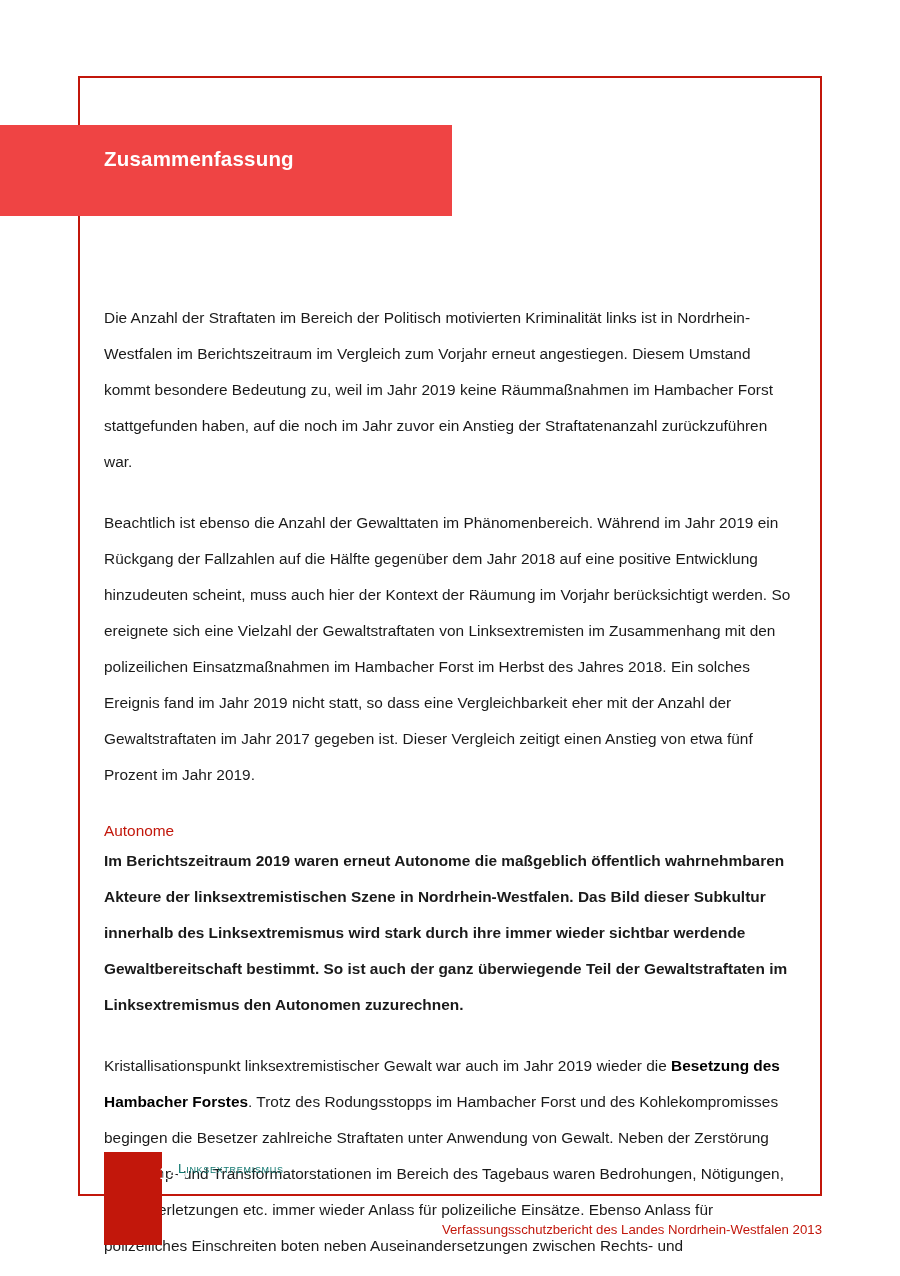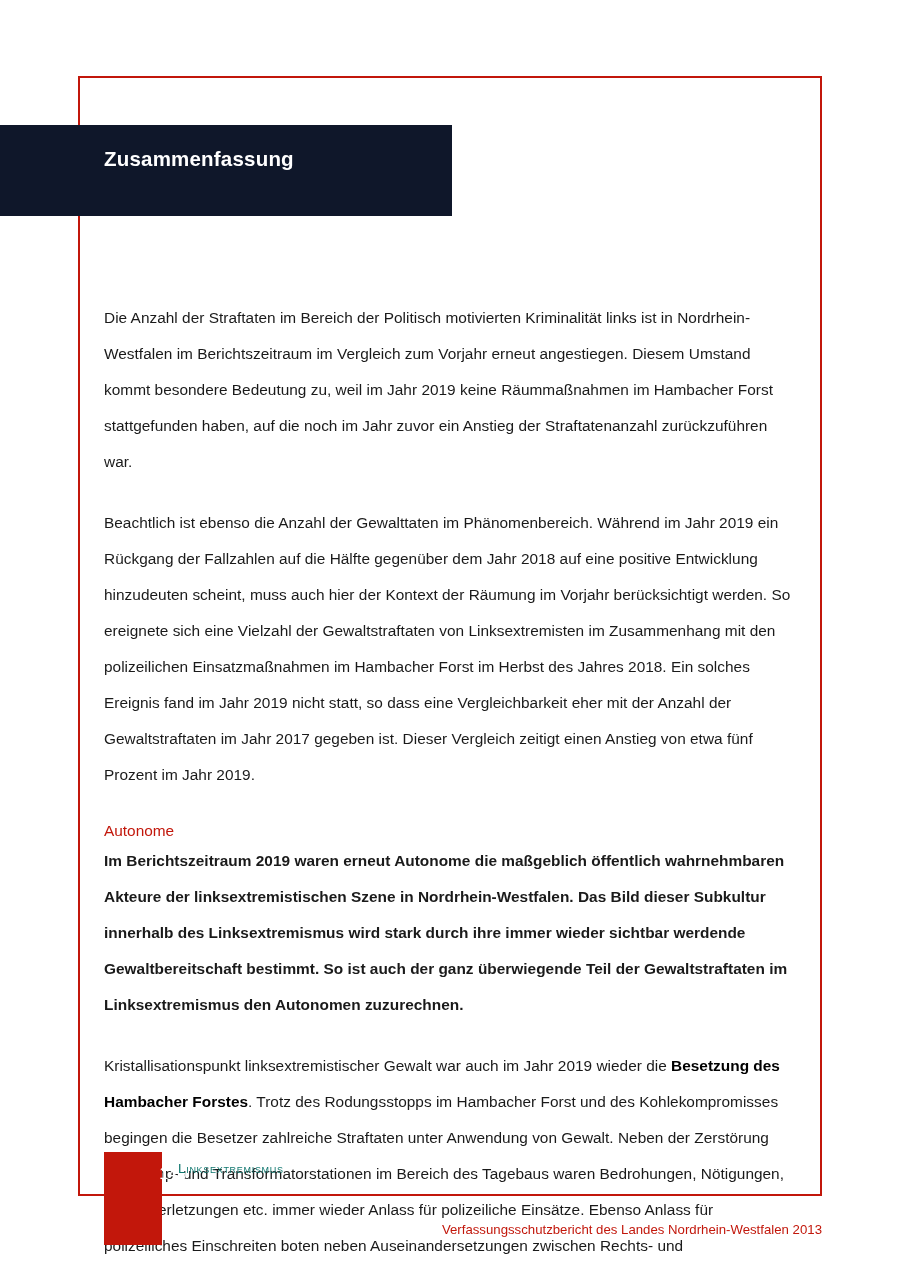--- a/index.html
+++ b/index.html
@@ -33,21 +33,21 @@
     pointer-events: none;
   }
 
   
   .banner {
     position: absolute;
     left: 0;
     top: 125px;
     width: 452px;
     height: 91px;
-    background: #0f172a;
+    background: #ef4444;
   }
   .banner-title {
     position: absolute;
     left: 104px;
     top: 22px;
     color: #ffffff;
     font-size: 20.5px;
     font-weight: bold;
     letter-spacing: 0.2px;
     white-space: nowrap;

